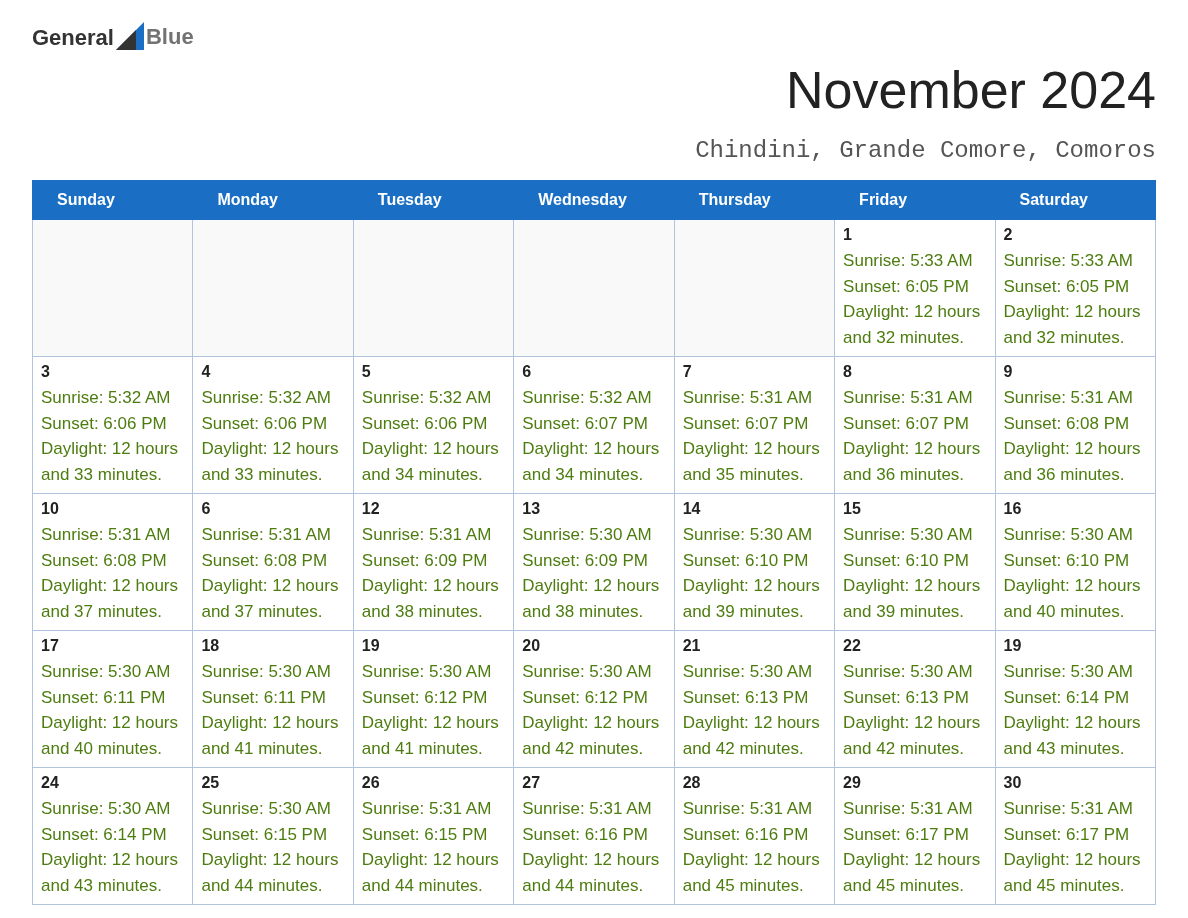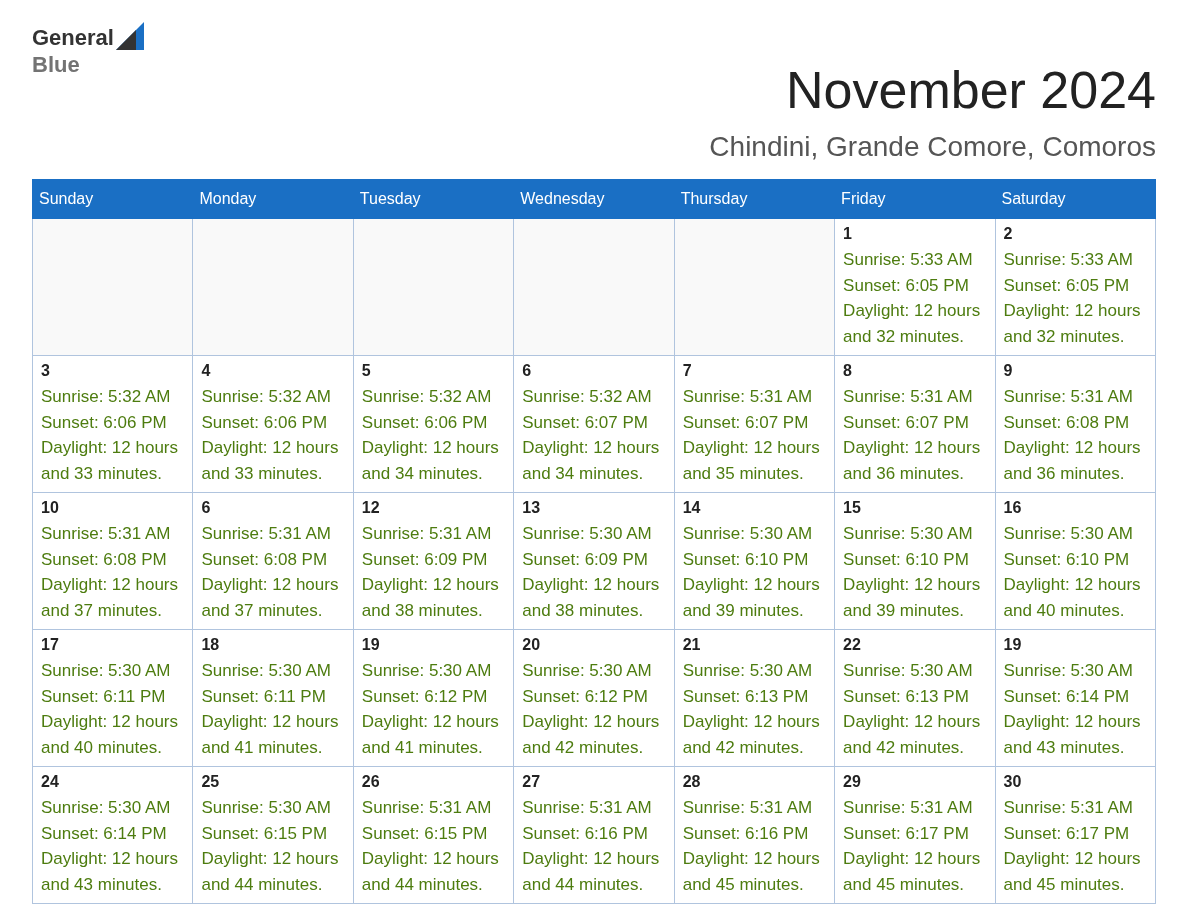--- a/index.html
+++ b/index.html
@@ -28,53 +28,53 @@
       position: relative;
       top: -2px;
     }
     .logo-text-blue {
       font-size: 22px;
       font-weight: bold;
       color: #737373;
     }
     .logo-wrapper {
       display: flex;
-      flex-direction: column;
       align-items: flex-start;
     }
     .logo-row {
       display: flex;
       align-items: center;
     }
     .title-area {
       text-align: right;
     }
     .month-title {
       font-size: 52px;
       font-weight: normal;
       color: #222;
       line-height: 1.1;
       margin-top: 38px;
     }
     .location {
-      font-size: 28px;
+      font-size: 24px;
       color: #555;
-      margin-top: 12px;
+      margin-top: 18px;
+      font-family: Liberation Mono, monospace;
     }
     .calendar {
       width: 100%;
       border-collapse: collapse;
       border: 1.5px solid #1a6fc4;
     }
     .calendar th {
       background-color: #1a6fc4;
       color: #fff;
       font-size: 16px;
-      font-weight: normal;
-      padding: 10px 6px;
+      font-weight: bold;
+      padding: 10px 24px;
       text-align: left;
       border: 1px solid #1a6fc4;
     }
     .calendar td {
       border: 1px solid #b0c4de;
       vertical-align: top;
       padding: 6px 8px;
       width: 14.28%;
       min-height: 100px;
       font-size: 13px;

